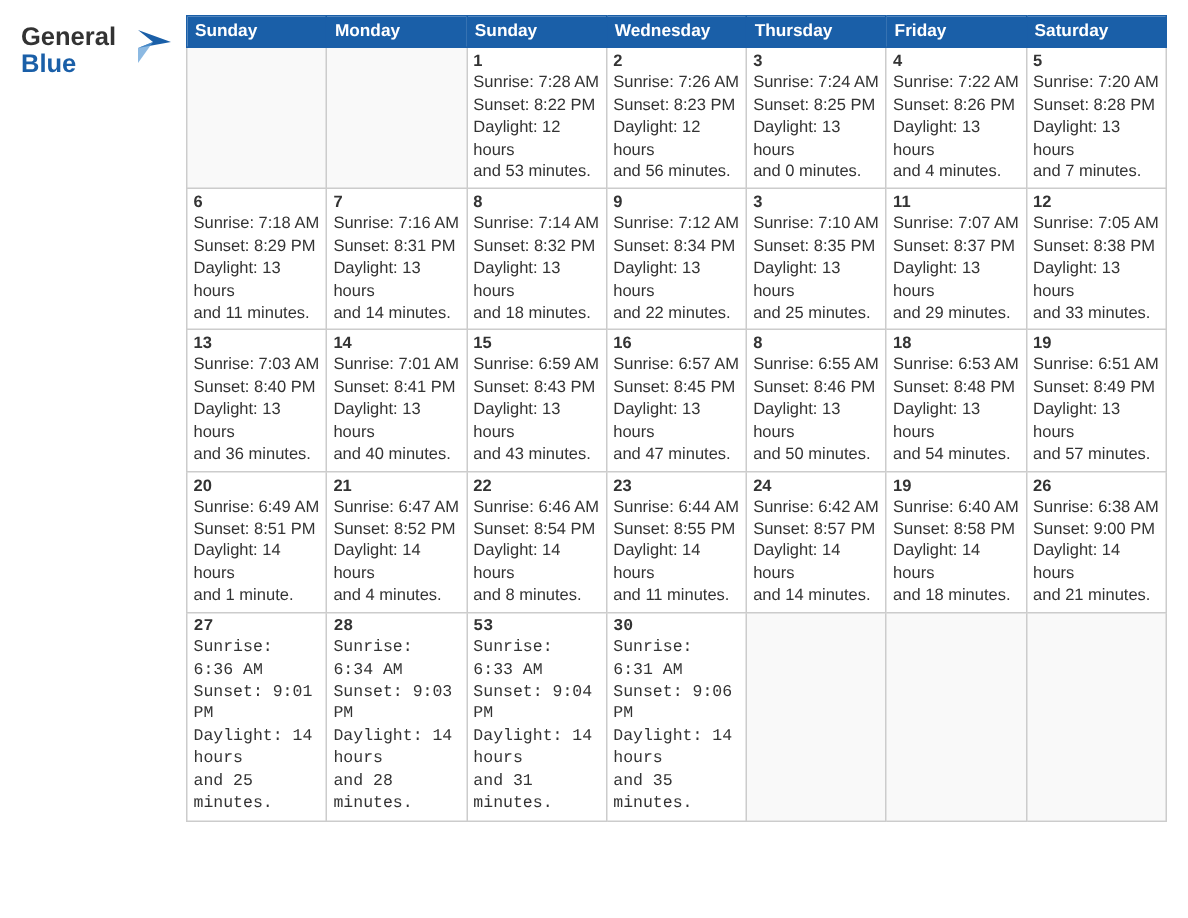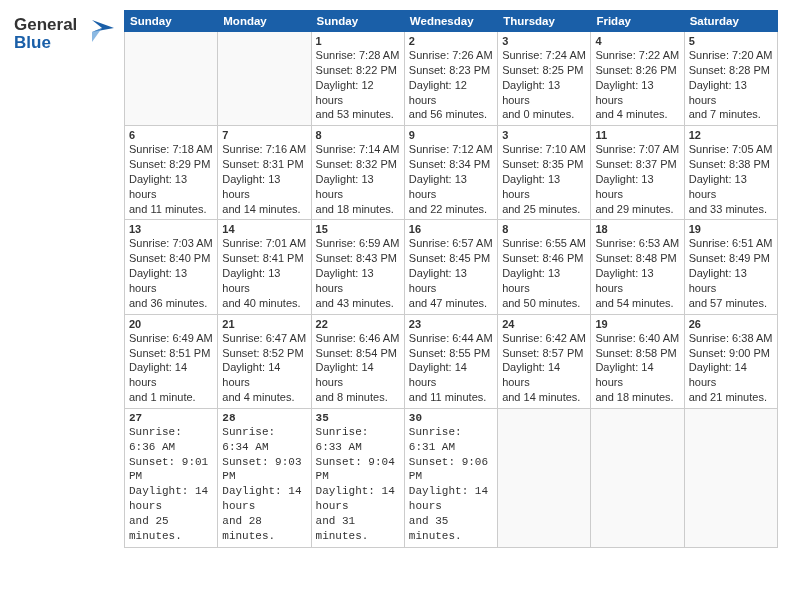--- a/index.html
+++ b/index.html
@@ -235,21 +235,21 @@
         <tr class="last-row">
           <td>
             <span class="day-number">27</span>
             <div class="cell-info">Sunrise: 6:36 AM<br>Sunset: 9:01 PM<br>Daylight: 14 hours<br>and 25 minutes.</div>
           </td>
           <td>
             <span class="day-number">28</span>
             <div class="cell-info">Sunrise: 6:34 AM<br>Sunset: 9:03 PM<br>Daylight: 14 hours<br>and 28 minutes.</div>
           </td>
           <td>
-            <span class="day-number">35</span>
+            <span class="day-number">53</span>
             <div class="cell-info">Sunrise: 6:33 AM<br>Sunset: 9:04 PM<br>Daylight: 14 hours<br>and 31 minutes.</div>
           </td>
           <td>
             <span class="day-number">30</span>
             <div class="cell-info">Sunrise: 6:31 AM<br>Sunset: 9:06 PM<br>Daylight: 14 hours<br>and 35 minutes.</div>
           </td>
           <td class="empty-cell"></td>
           <td class="empty-cell"></td>
           <td class="empty-cell"></td>
         </tr>

